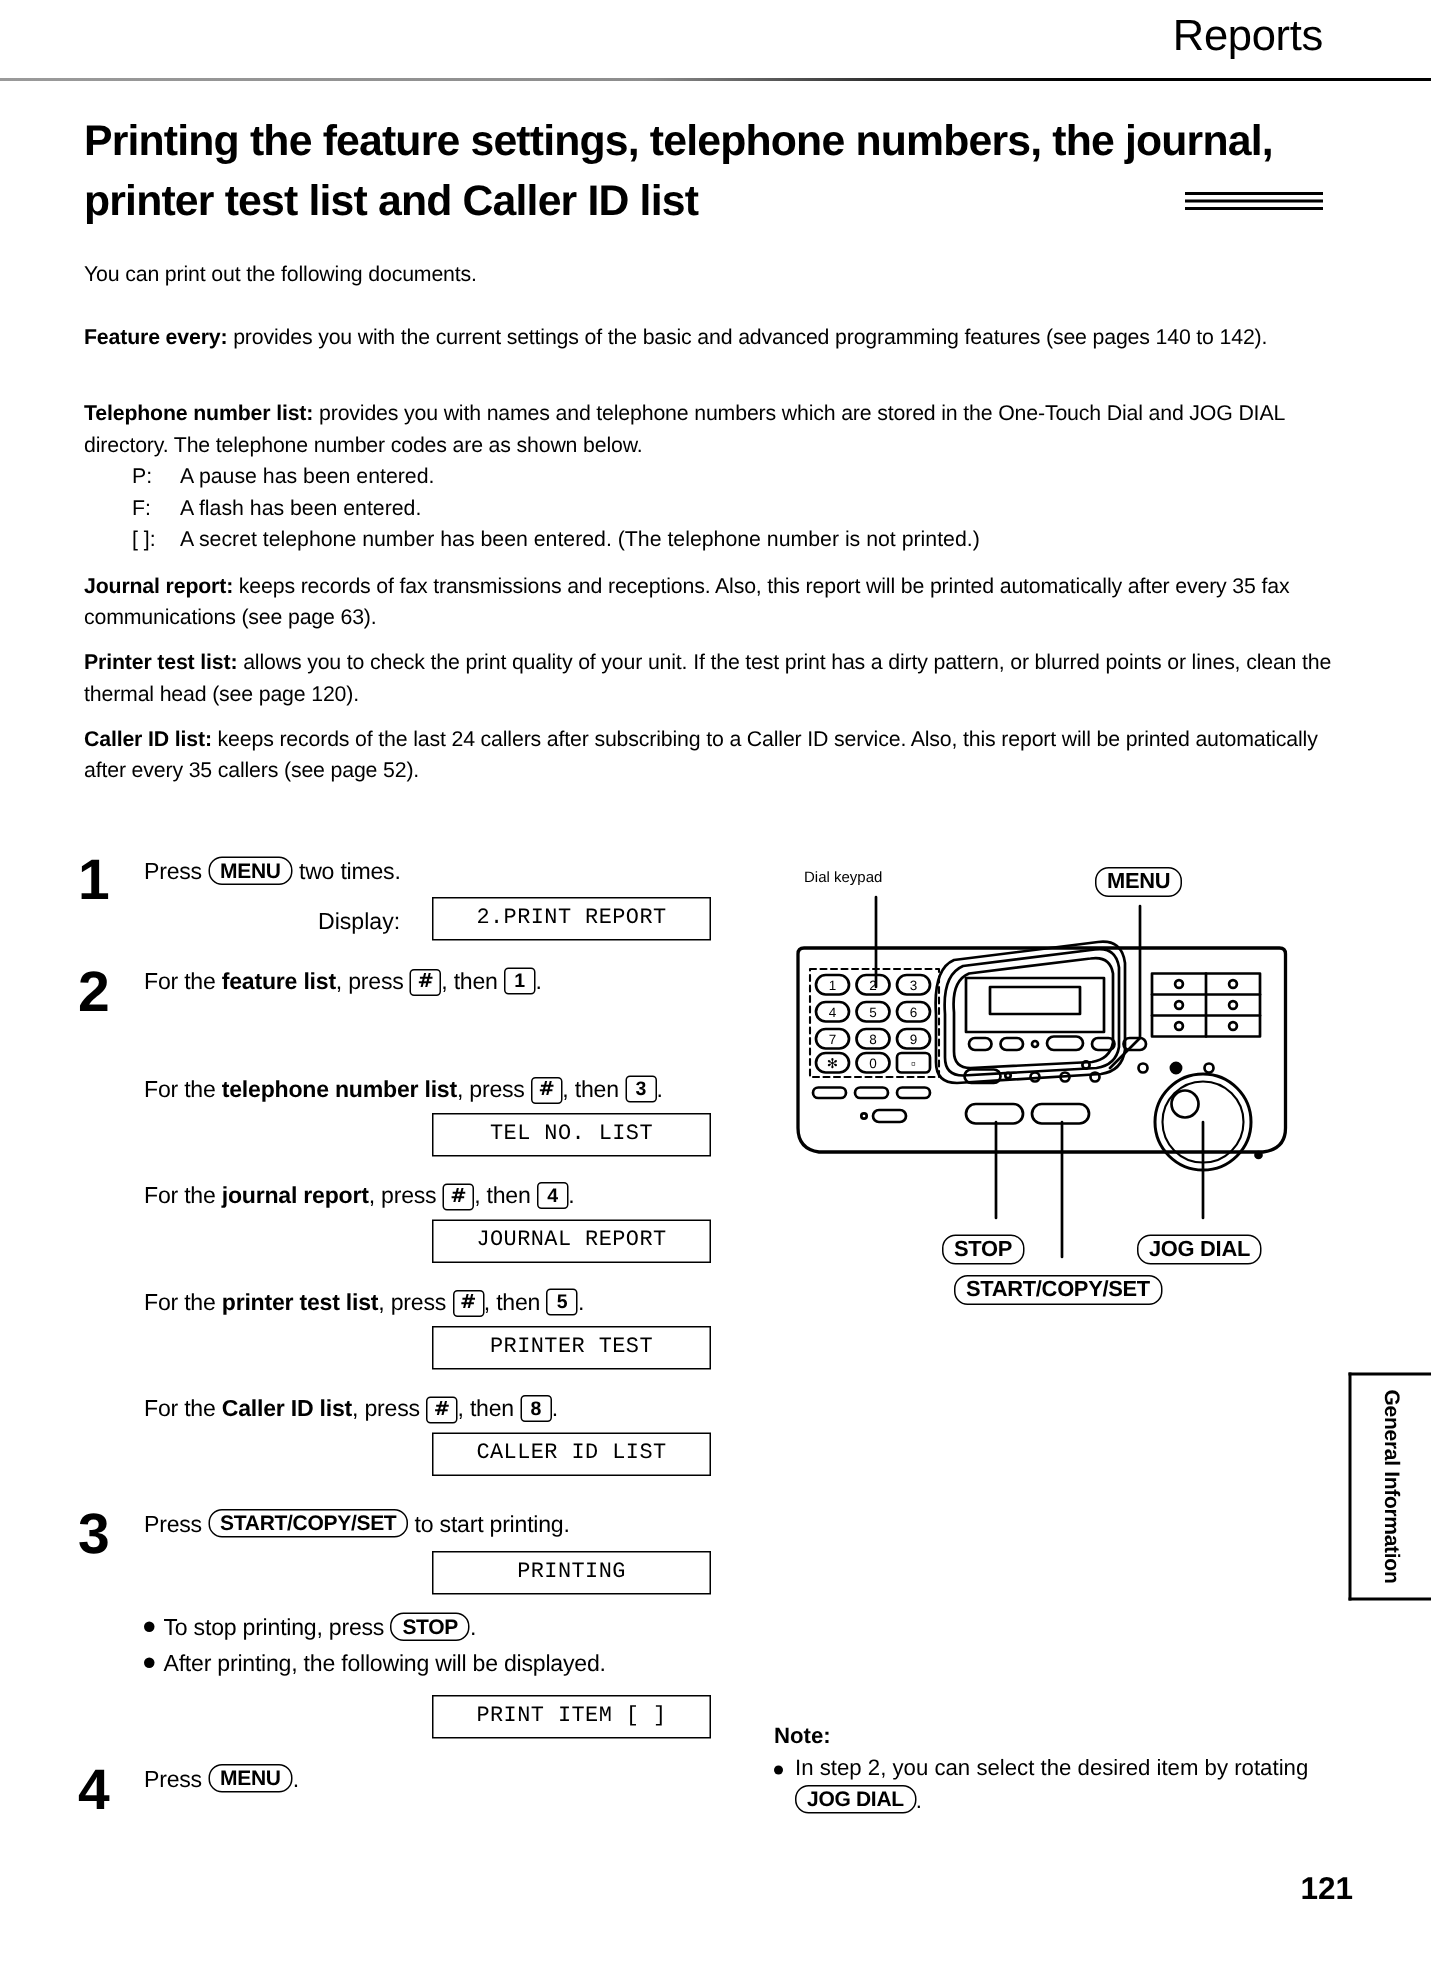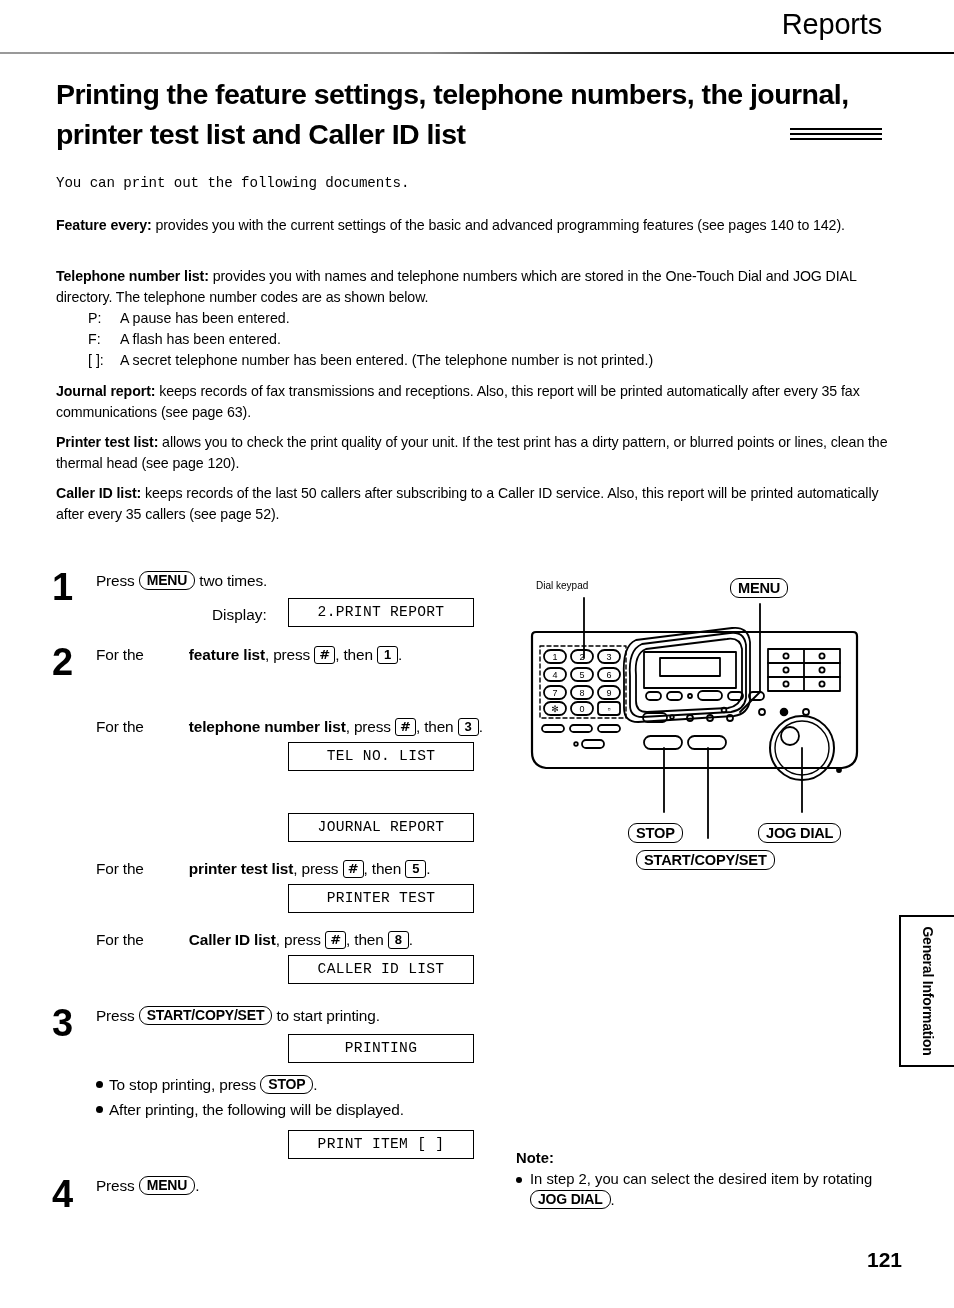--- a/index.html
+++ b/index.html
@@ -72,21 +72,21 @@
     position: absolute;
     left: 56px;
     width: 838px;
     font-size: 14.2px;
     line-height: 20.5px;
     letter-spacing: -0.1px;
     text-align: left;
   }
   .body-text b { font-weight: bold; }
 
-  #intro-line  { top: 173px; font-family: Liberation Mono, monospace; }
+  #intro-line  { top: 173px; }
   #para-feature   { top: 215px; }
   #para-telnum    { top: 266px; }
   #para-journal   { top: 381px; }
   #para-printer   { top: 432px; }
   #para-callerid  { top: 483px; }
 
   
   #code-legend {
     position: absolute;
     left: 88px;
@@ -118,21 +118,21 @@
     font-family: "Liberation Sans", sans-serif;
   }
   .step-line {
     position: absolute;
     left: 96px;
     font-size: 15.4px;
     line-height: 20px;
     white-space: nowrap;
     letter-spacing: -0.15px;
   }
-  .step-line b { font-weight: bold; margin-left: 41px; }
+  .step-line b { font-weight: bold; }
 
   .bullet-line {
     position: absolute;
     left: 96px;
     font-size: 15.4px;
     line-height: 20px;
     white-space: nowrap;
     letter-spacing: -0.15px;
   }
   .bullet-line .dot {
@@ -312,21 +312,21 @@
 
 <div class="body-text" id="para-journal">
   <b>Journal report:</b><span> keeps records of fax transmissions and receptions. Also, this report will be printed automatically after every 35 fax communications (see page 63).</span>
 </div>
 
 <div class="body-text" id="para-printer">
   <b>Printer test list:</b><span> allows you to check the print quality of your unit. If the test print has a dirty pattern, or blurred points or lines, clean the thermal head (see page 120).</span>
 </div>
 
 <div class="body-text" id="para-callerid">
-  <b>Caller ID list:</b><span> keeps records of the last 50 callers after subscribing to a Caller ID service. Also, this report will be printed automatically after every 35 callers (see page 52).</span>
+  <b>Caller ID list:</b><span> keeps records of the last 24 callers after subscribing to a Caller ID service. Also, this report will be printed automatically after every 35 callers (see page 52).</span>
 </div>
 
 <div id="steps">
 
   <div class="step-num" style="top:12px">1</div>
   <div class="step-line" style="top:15px">
     <span>Press</span>
     <span class="keycap">MENU</span>
     <span>two times.</span>
   </div>
@@ -343,20 +343,26 @@
   </div>
 
   <div class="step-line" style="top:161px">
     <span>For the</span>
     <b>telephone number list</b><span>, press</span>
     <span class="keysq hash">#</span><span>, then</span>
     <span class="keysq">3</span><span>.</span>
   </div>
   <div class="lcd" style="left:288px; top:186px">TEL NO. LIST</div>
 
+  <div class="step-line" style="top:232px">
+    <span>For the</span>
+    <b>journal report</b><span>, press</span>
+    <span class="keysq hash">#</span><span>, then</span>
+    <span class="keysq">4</span><span>.</span>
+  </div>
   <div class="lcd" style="left:288px; top:257px">JOURNAL REPORT</div>
 
   <div class="step-line" style="top:303px">
     <span>For the</span>
     <b>printer test list</b><span>, press</span>
     <span class="keysq hash">#</span><span>, then</span>
     <span class="keysq">5</span><span>.</span>
   </div>
   <div class="lcd" style="left:288px; top:328px">PRINTER TEST</div>
 

